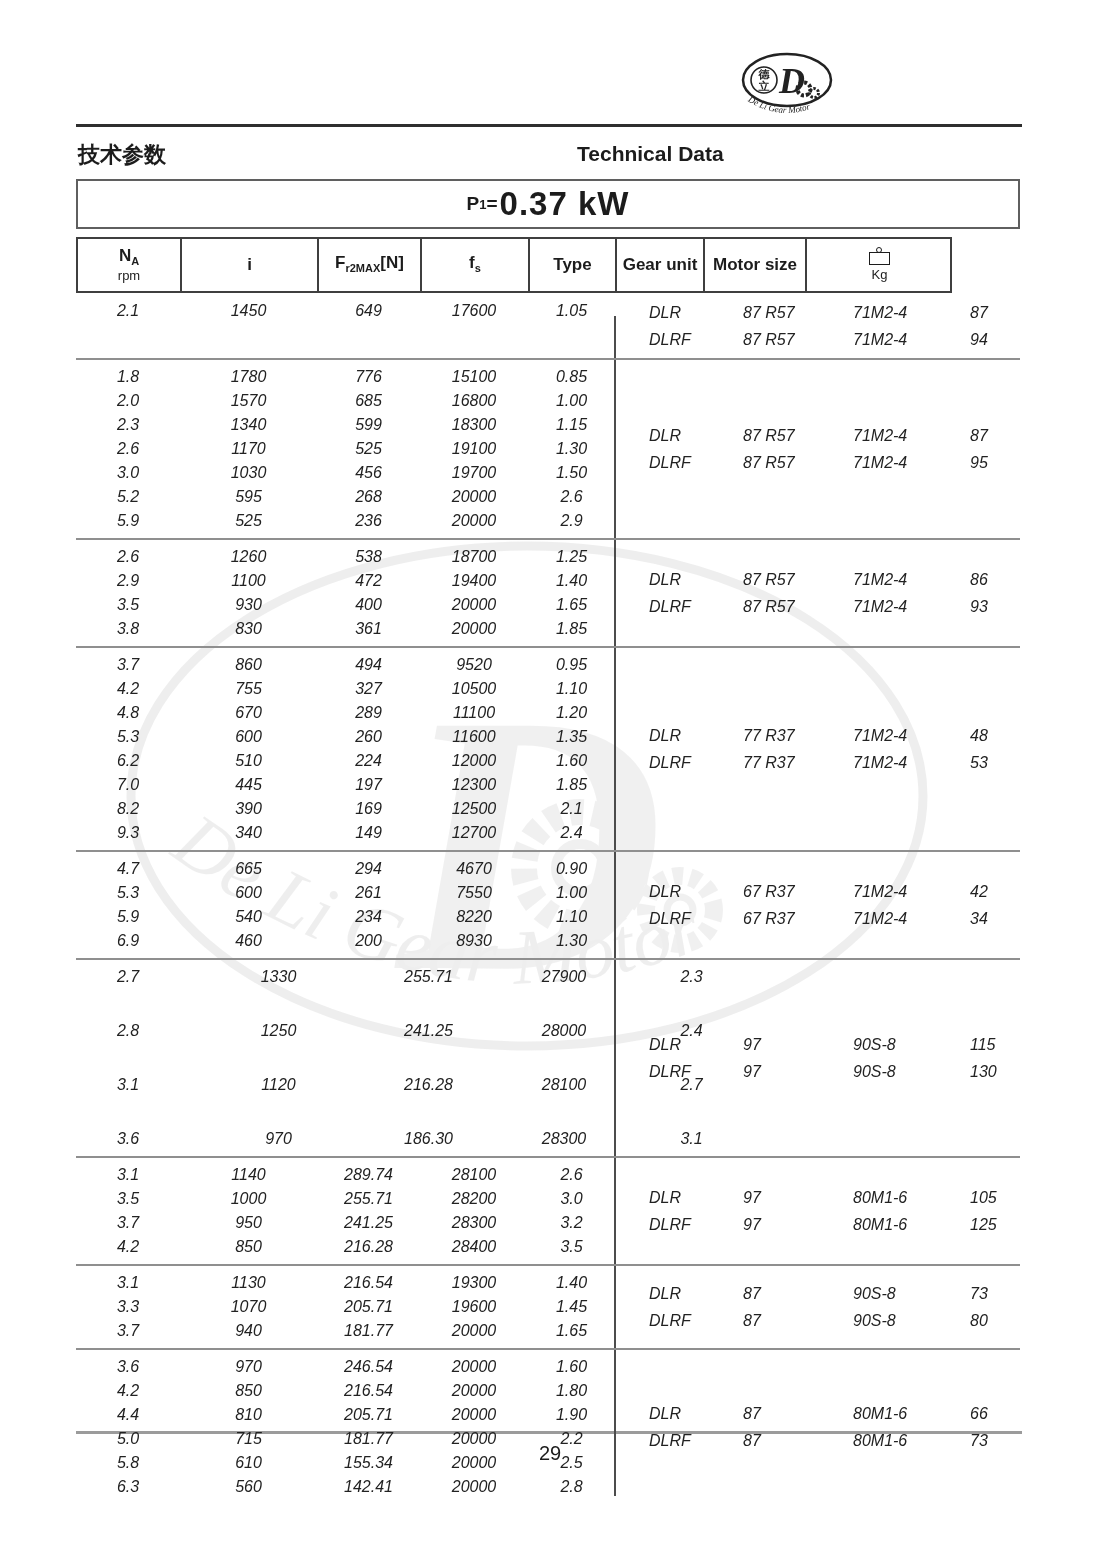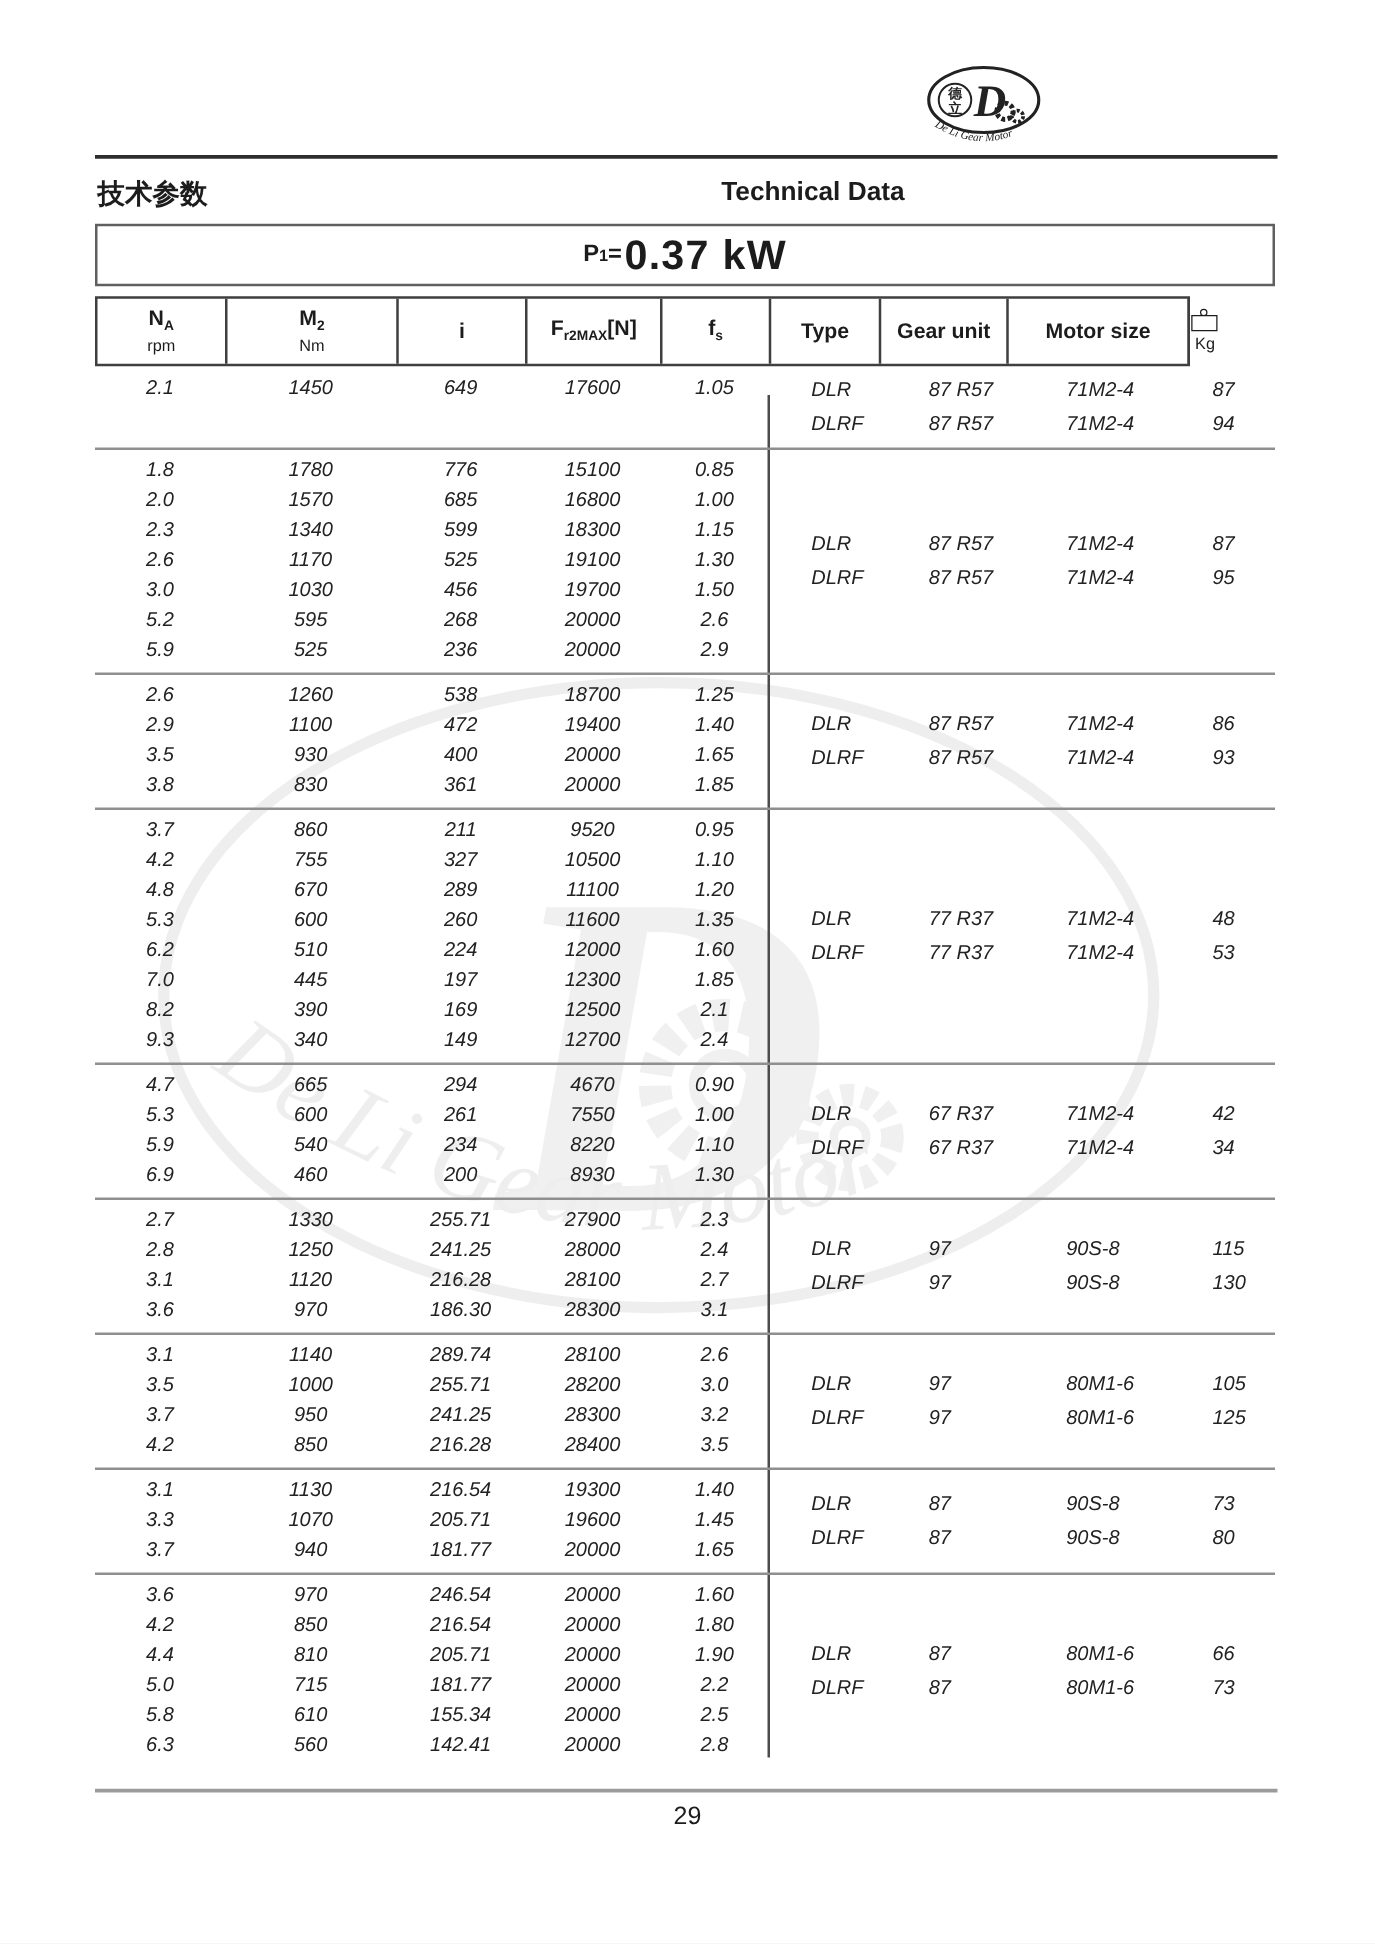--- a/index.html
+++ b/index.html
@@ -118,24 +118,20 @@
     <span class="power-sym">P</span>
       <span class="power-sub">1</span>
       <span class="power-sym">=</span>
       <span class="power-val">0.37 kW</span>
   </div>
 
   <div class="abs thead" id="thead">
       <div class="th">
         <div class="th-main"><span>N</span><sub class="th-sub">A</sub></div>
         <div class="th-unit">rpm</div>
-      </div>
-      <div class="th">
-        <div class="th-main"><span>M</span><sub class="th-sub">2</sub></div>
-        <div class="th-unit">Nm</div>
       </div>
       <div class="th">
         <div class="th-main"><span>i</span></div>
       </div>
       <div class="th">
         <div class="th-main"><span>F</span><sub class="th-sub">r2MAX</sub><span>[N]</span></div>
       </div>
       <div class="th">
         <div class="th-main"><span>f</span><sub class="th-sub">s</sub></div>
       </div>
@@ -269,21 +265,21 @@
             <div class="cell">87 R57</div>
             <div class="cell">71M2-4</div>
             <div class="cell">93</div>
           </div>
         </div>
       </div>
       <div class="group">
         <div class="group-left" style="min-height: 192px;">
           <div class="cell">3.7</div>
           <div class="cell">860</div>
-          <div class="cell">211</div>
+          <div class="cell">494</div>
           <div class="cell">9520</div>
           <div class="cell">0.95</div>
           <div class="cell">4.2</div>
           <div class="cell">755</div>
           <div class="cell">327</div>
           <div class="cell">10500</div>
           <div class="cell">1.10</div>
           <div class="cell">4.8</div>
           <div class="cell">670</div>
           <div class="cell">289</div>
@@ -362,21 +358,21 @@
           </div>
           <div class="right-row">
             <div class="cell">DLRF</div>
             <div class="cell">67 R37</div>
             <div class="cell">71M2-4</div>
             <div class="cell">34</div>
           </div>
         </div>
       </div>
       <div class="group">
-        <div class="group-left" style="min-height: 96px;">
+        <div class="group-left" style="min-height: 96px; gap: 30px;">
           <div class="cell">2.7</div>
           <div class="cell">1330</div>
           <div class="cell">255.71</div>
           <div class="cell">27900</div>
           <div class="cell">2.3</div>
           <div class="cell">2.8</div>
           <div class="cell">1250</div>
           <div class="cell">241.25</div>
           <div class="cell">28000</div>
           <div class="cell">2.4</div>

